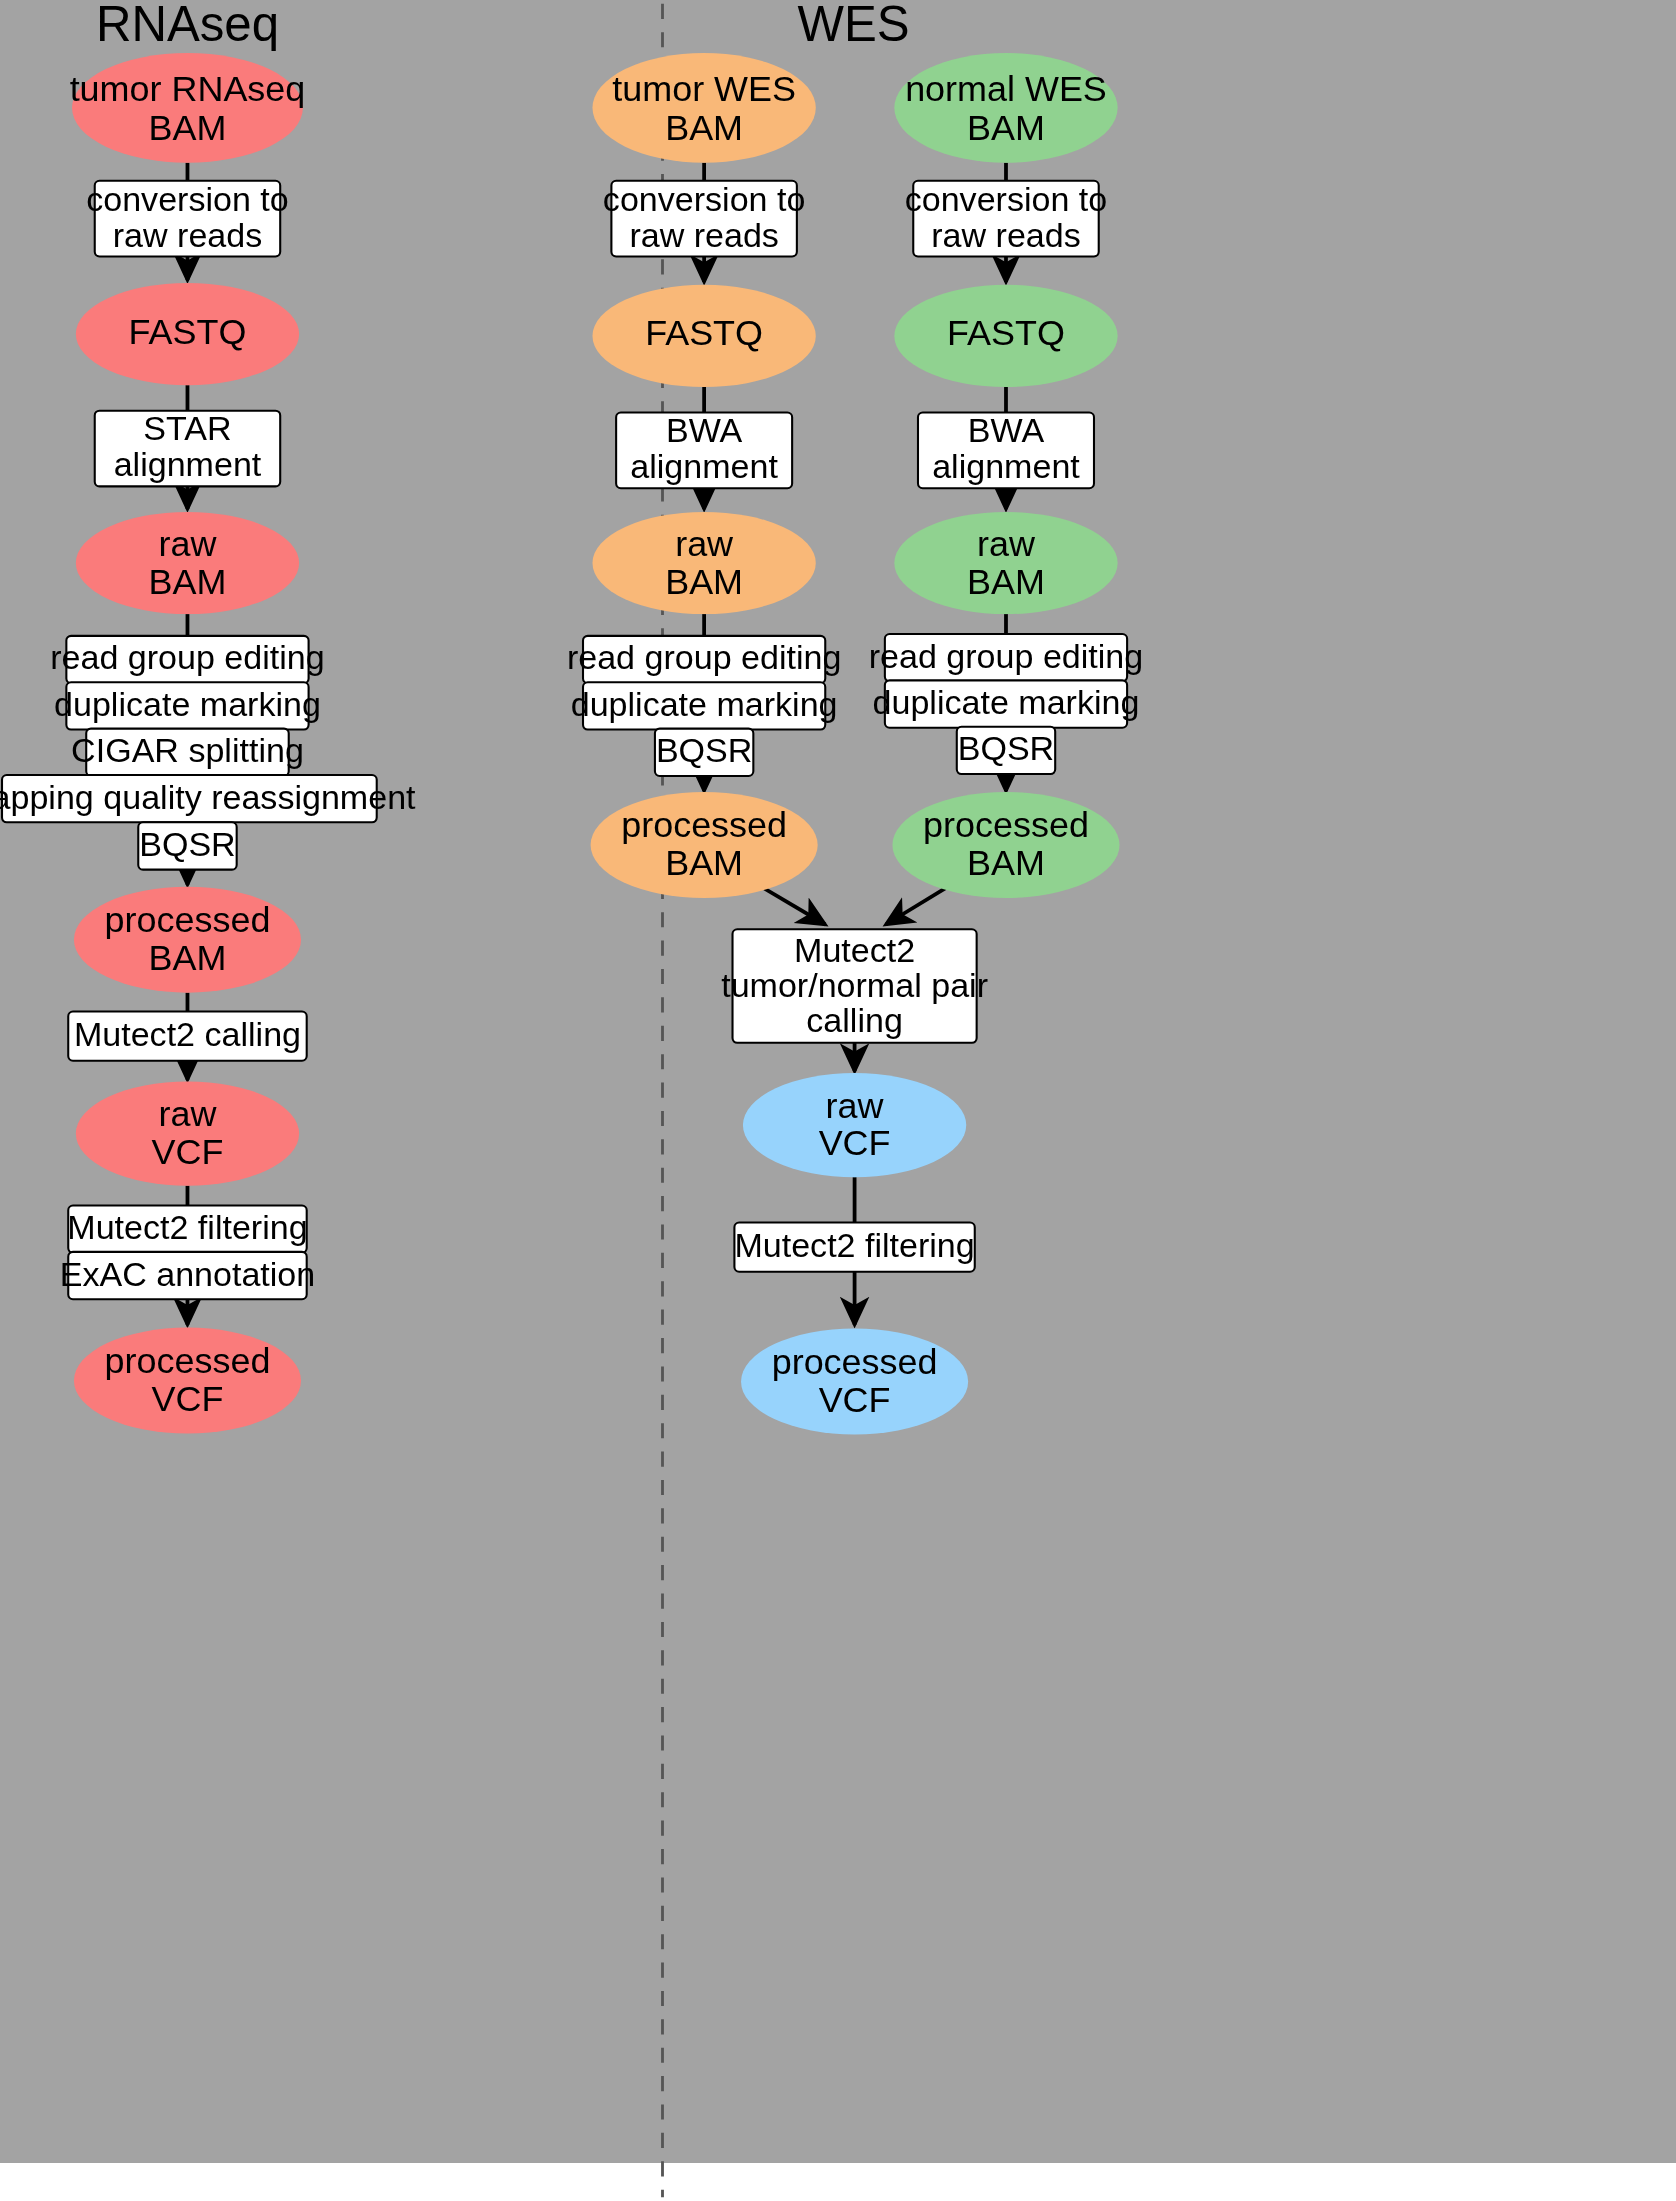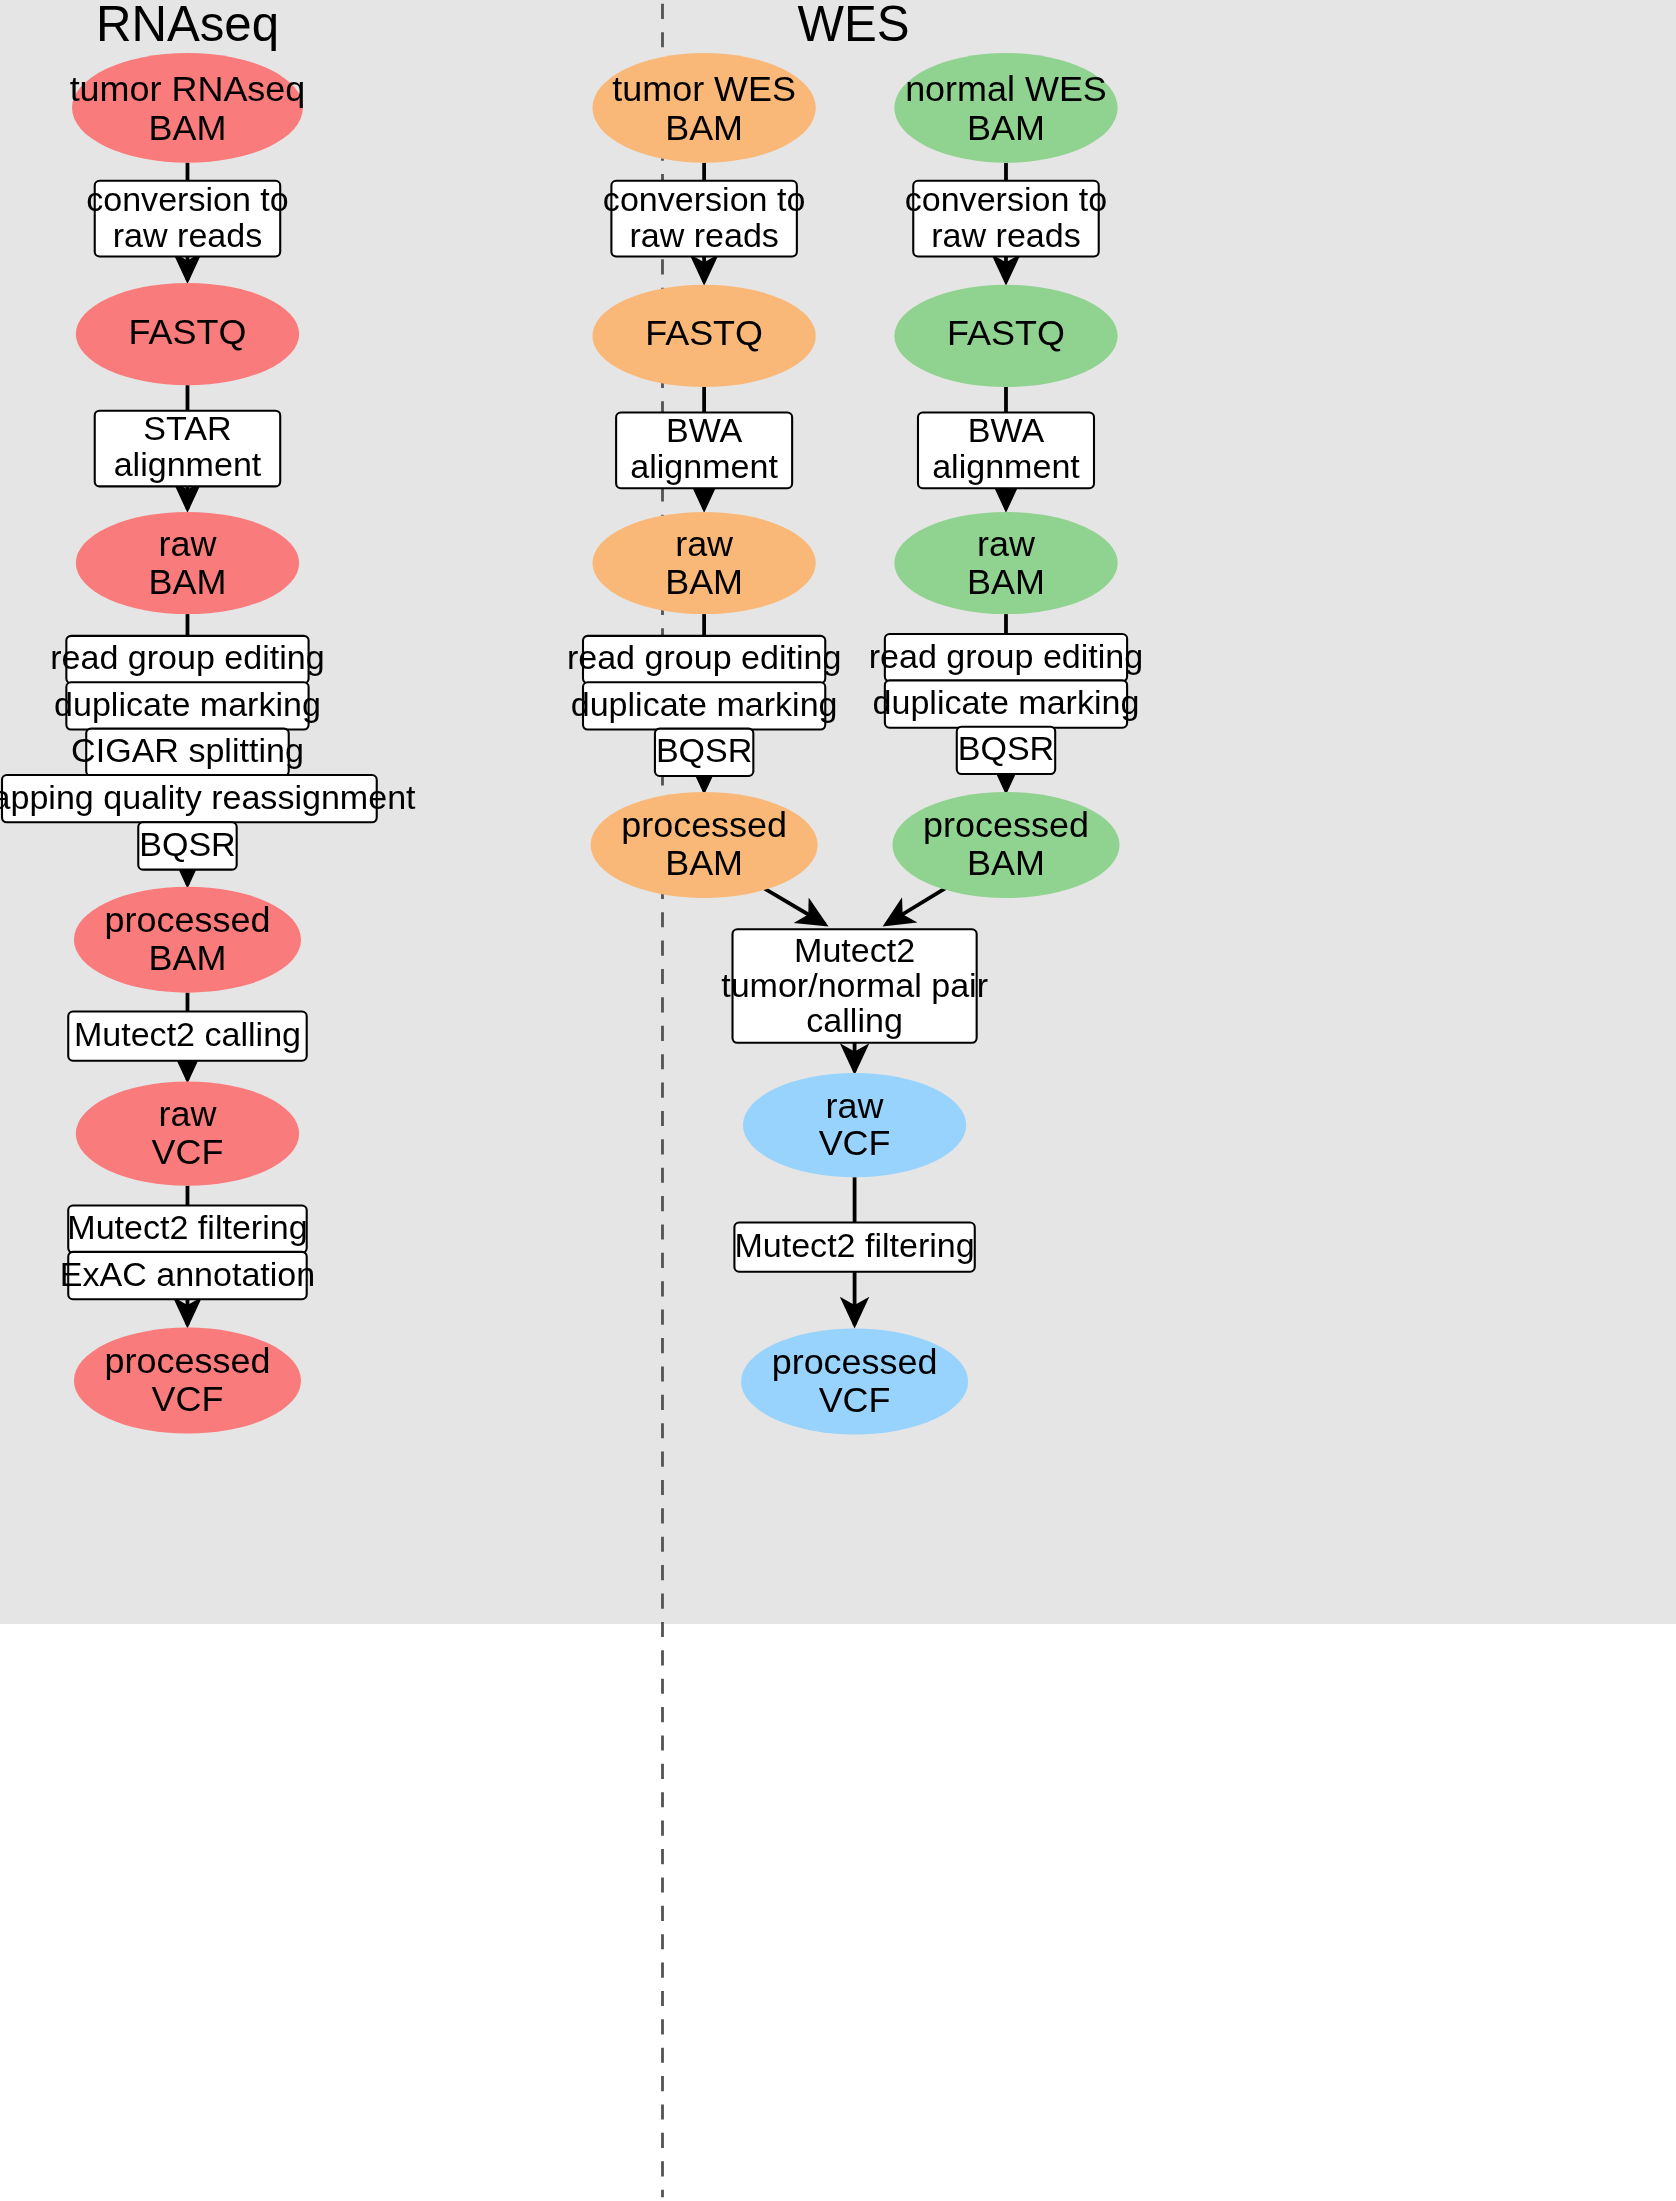--- a/index.html
+++ b/index.html
@@ -9,22 +9,22 @@
   }
   body {
     width: 1677px;
     height: 2201px;
     font-family: "Liberation Sans", sans-serif;
     overflow: hidden;
   }
   #diagram-root {
     position: relative;
     width: 1677px;
-    height: 1624px;
-    background: #e5e5e5;
+    height: 2163px;
+    background: #a3a3a3;
   }
   svg.flow {
     display: block;
     width: 1677px;
     height: 2201px;
   }
   text {
     font-family: "Liberation Sans", sans-serif;
     fill: #000000;
     text-anchor: middle;

